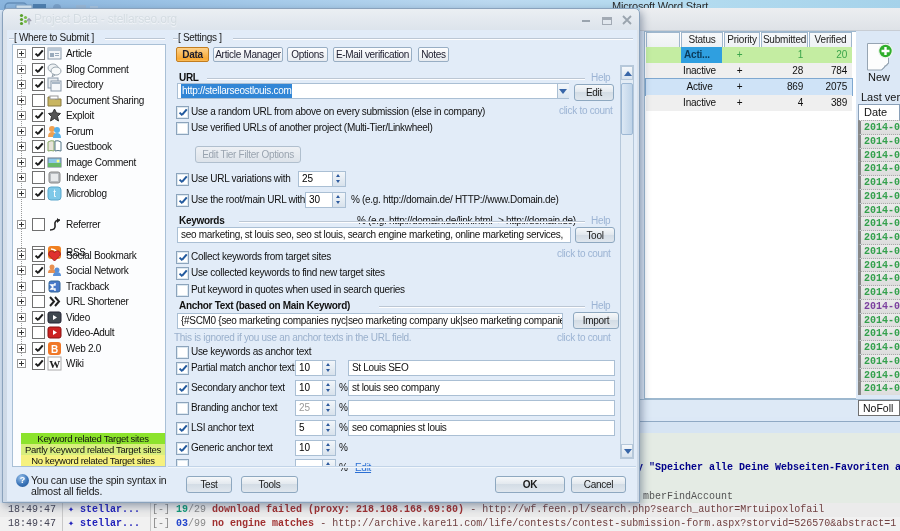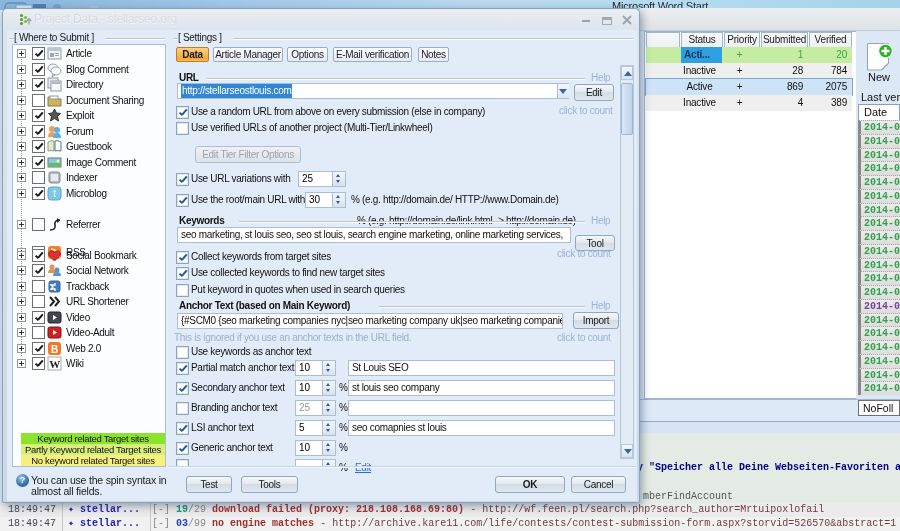--- a/index.html
+++ b/index.html
@@ -445,21 +445,21 @@
         </div>
         <div class="spin" style="left:298px;top:162px;">
           <span class="v">30</span>
           <span class="ar"></span>
         </div>
         <div class="pct" style="left:350px;top:165px;">% (e.g. http://domain.de/link.html -&gt; http://domain.de)</div>
         <div class="seclabel" style="left:172px;top:185px;">Keywords</div>
         <div class="grpline" style="left:232px;top:191px;width:346px;"></div>
         <div class="help" style="left:584px;top:185px;">Help</div>
         <div class="inp" style="left:170px;top:197px;width:394px;height:16px;">seo marketing, st louis seo, seo st louis, search engine marketing, online marketing services,</div>
-        <div class="btn" style="left:568px;top:205px;width:40px;height:16px;line-height:15px;">Tool</div>
+        <div class="btn" style="left:568px;top:197px;width:40px;height:16px;line-height:15px;">Tool</div>
         <div class="ctc" style="left:550px;top:218px;">click to count</div>
         <div class="cbrow" style="left:169px;top:221px;">
           <span class="cbx check"></span>
           <span class="txt">Collect keywords from target sites</span>
         </div>
         <div class="cbrow" style="left:169px;top:237px;">
           <span class="cbx check"></span>
           <span class="txt">Use collected keywords to find new target sites</span>
         </div>
         <div class="cbrow" style="left:169px;top:254px;">

